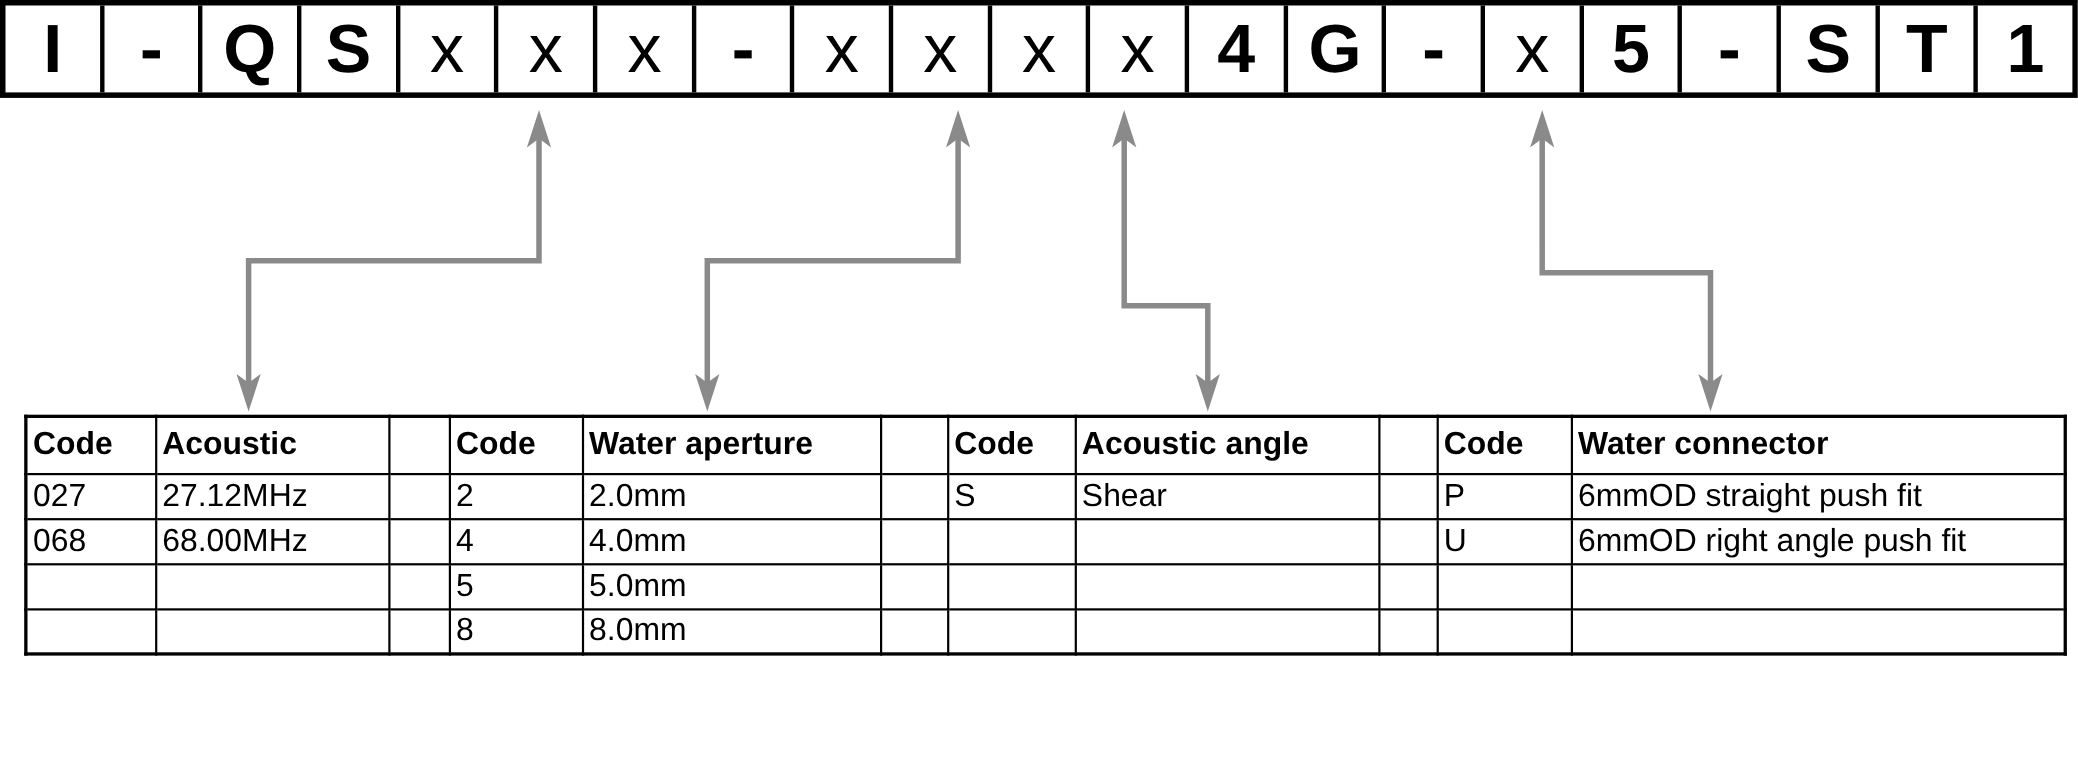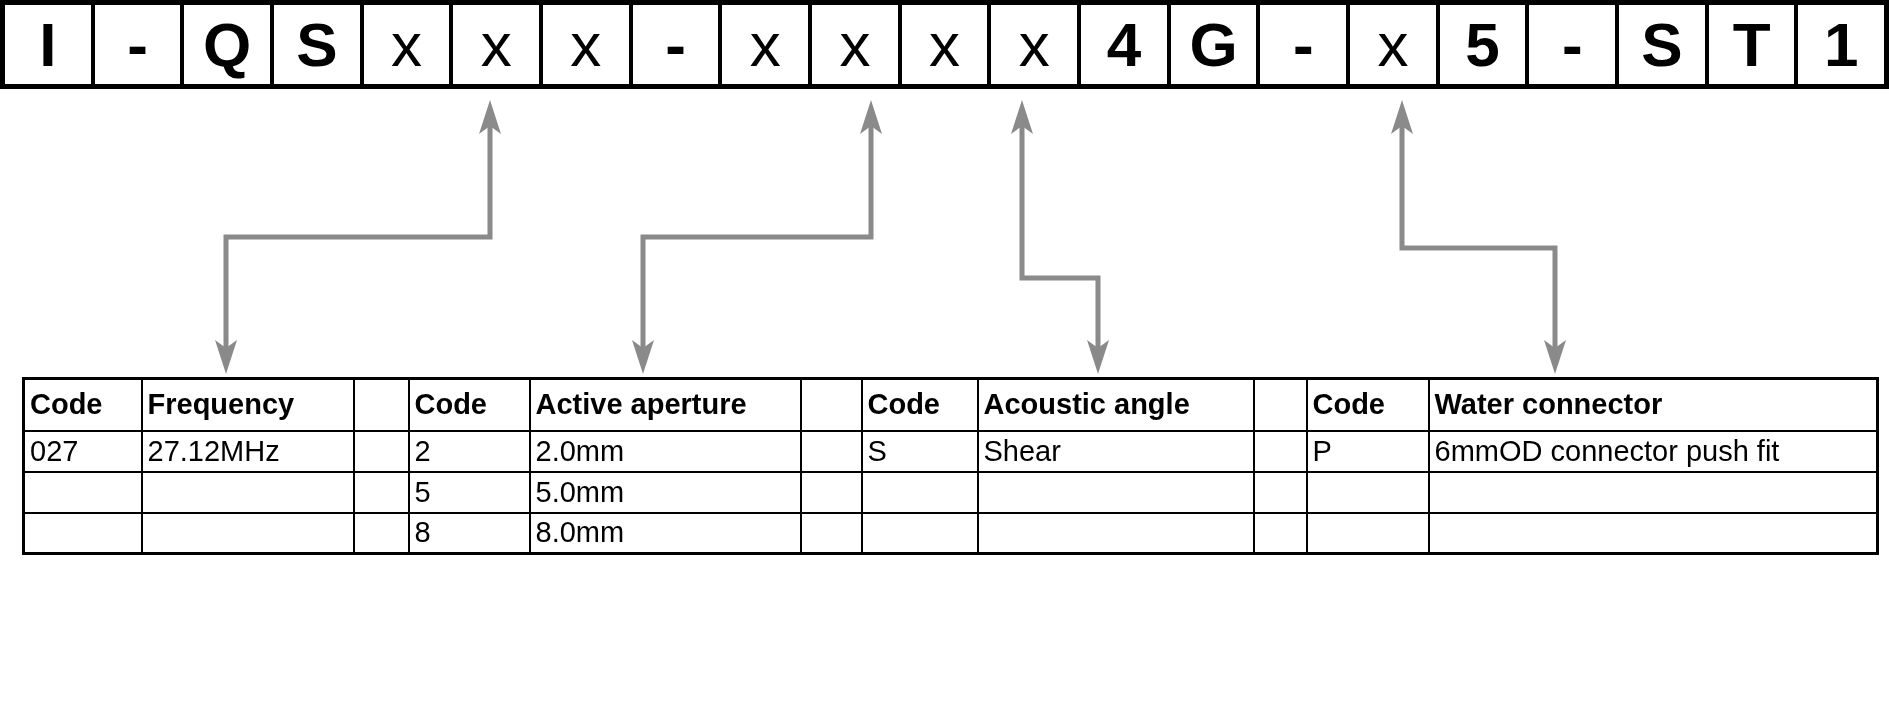--- a/index.html
+++ b/index.html
@@ -114,43 +114,56 @@
         <col class="col-sp2">
       <col class="col-code3">
         <col class="col-val3">
         <col class="col-sp3">
       <col class="col-code4">
         <col class="col-val4">
     </colgroup>
     <tbody id="legend-tbody">
         <tr class="head">
           <th>Code</th>
-          <th>Frequency</th>
+          <th>Acoustic</th>
           <th></th>
           <th>Code</th>
-          <th>Active aperture</th>
+          <th>Water aperture</th>
           <th></th>
           <th>Code</th>
           <th>Acoustic angle</th>
           <th></th>
           <th>Code</th>
           <th>Water connector</th>
         </tr>
         <tr>
           <td>027</td>
           <td>27.12MHz</td>
           <td></td>
           <td>2</td>
           <td>2.0mm</td>
           <td></td>
           <td>S</td>
           <td>Shear</td>
           <td></td>
           <td>P</td>
-          <td>6mmOD connector push fit</td>
+          <td>6mmOD straight push fit</td>
+        </tr>
+        <tr>
+          <td>068</td>
+          <td>68.00MHz</td>
+          <td></td>
+          <td>4</td>
+          <td>4.0mm</td>
+          <td></td>
+          <td></td>
+          <td></td>
+          <td></td>
+          <td>U</td>
+          <td>6mmOD right angle push fit</td>
         </tr>
         <tr>
           <td></td>
           <td></td>
           <td></td>
           <td>5</td>
           <td>5.0mm</td>
           <td></td>
           <td></td>
           <td></td>

